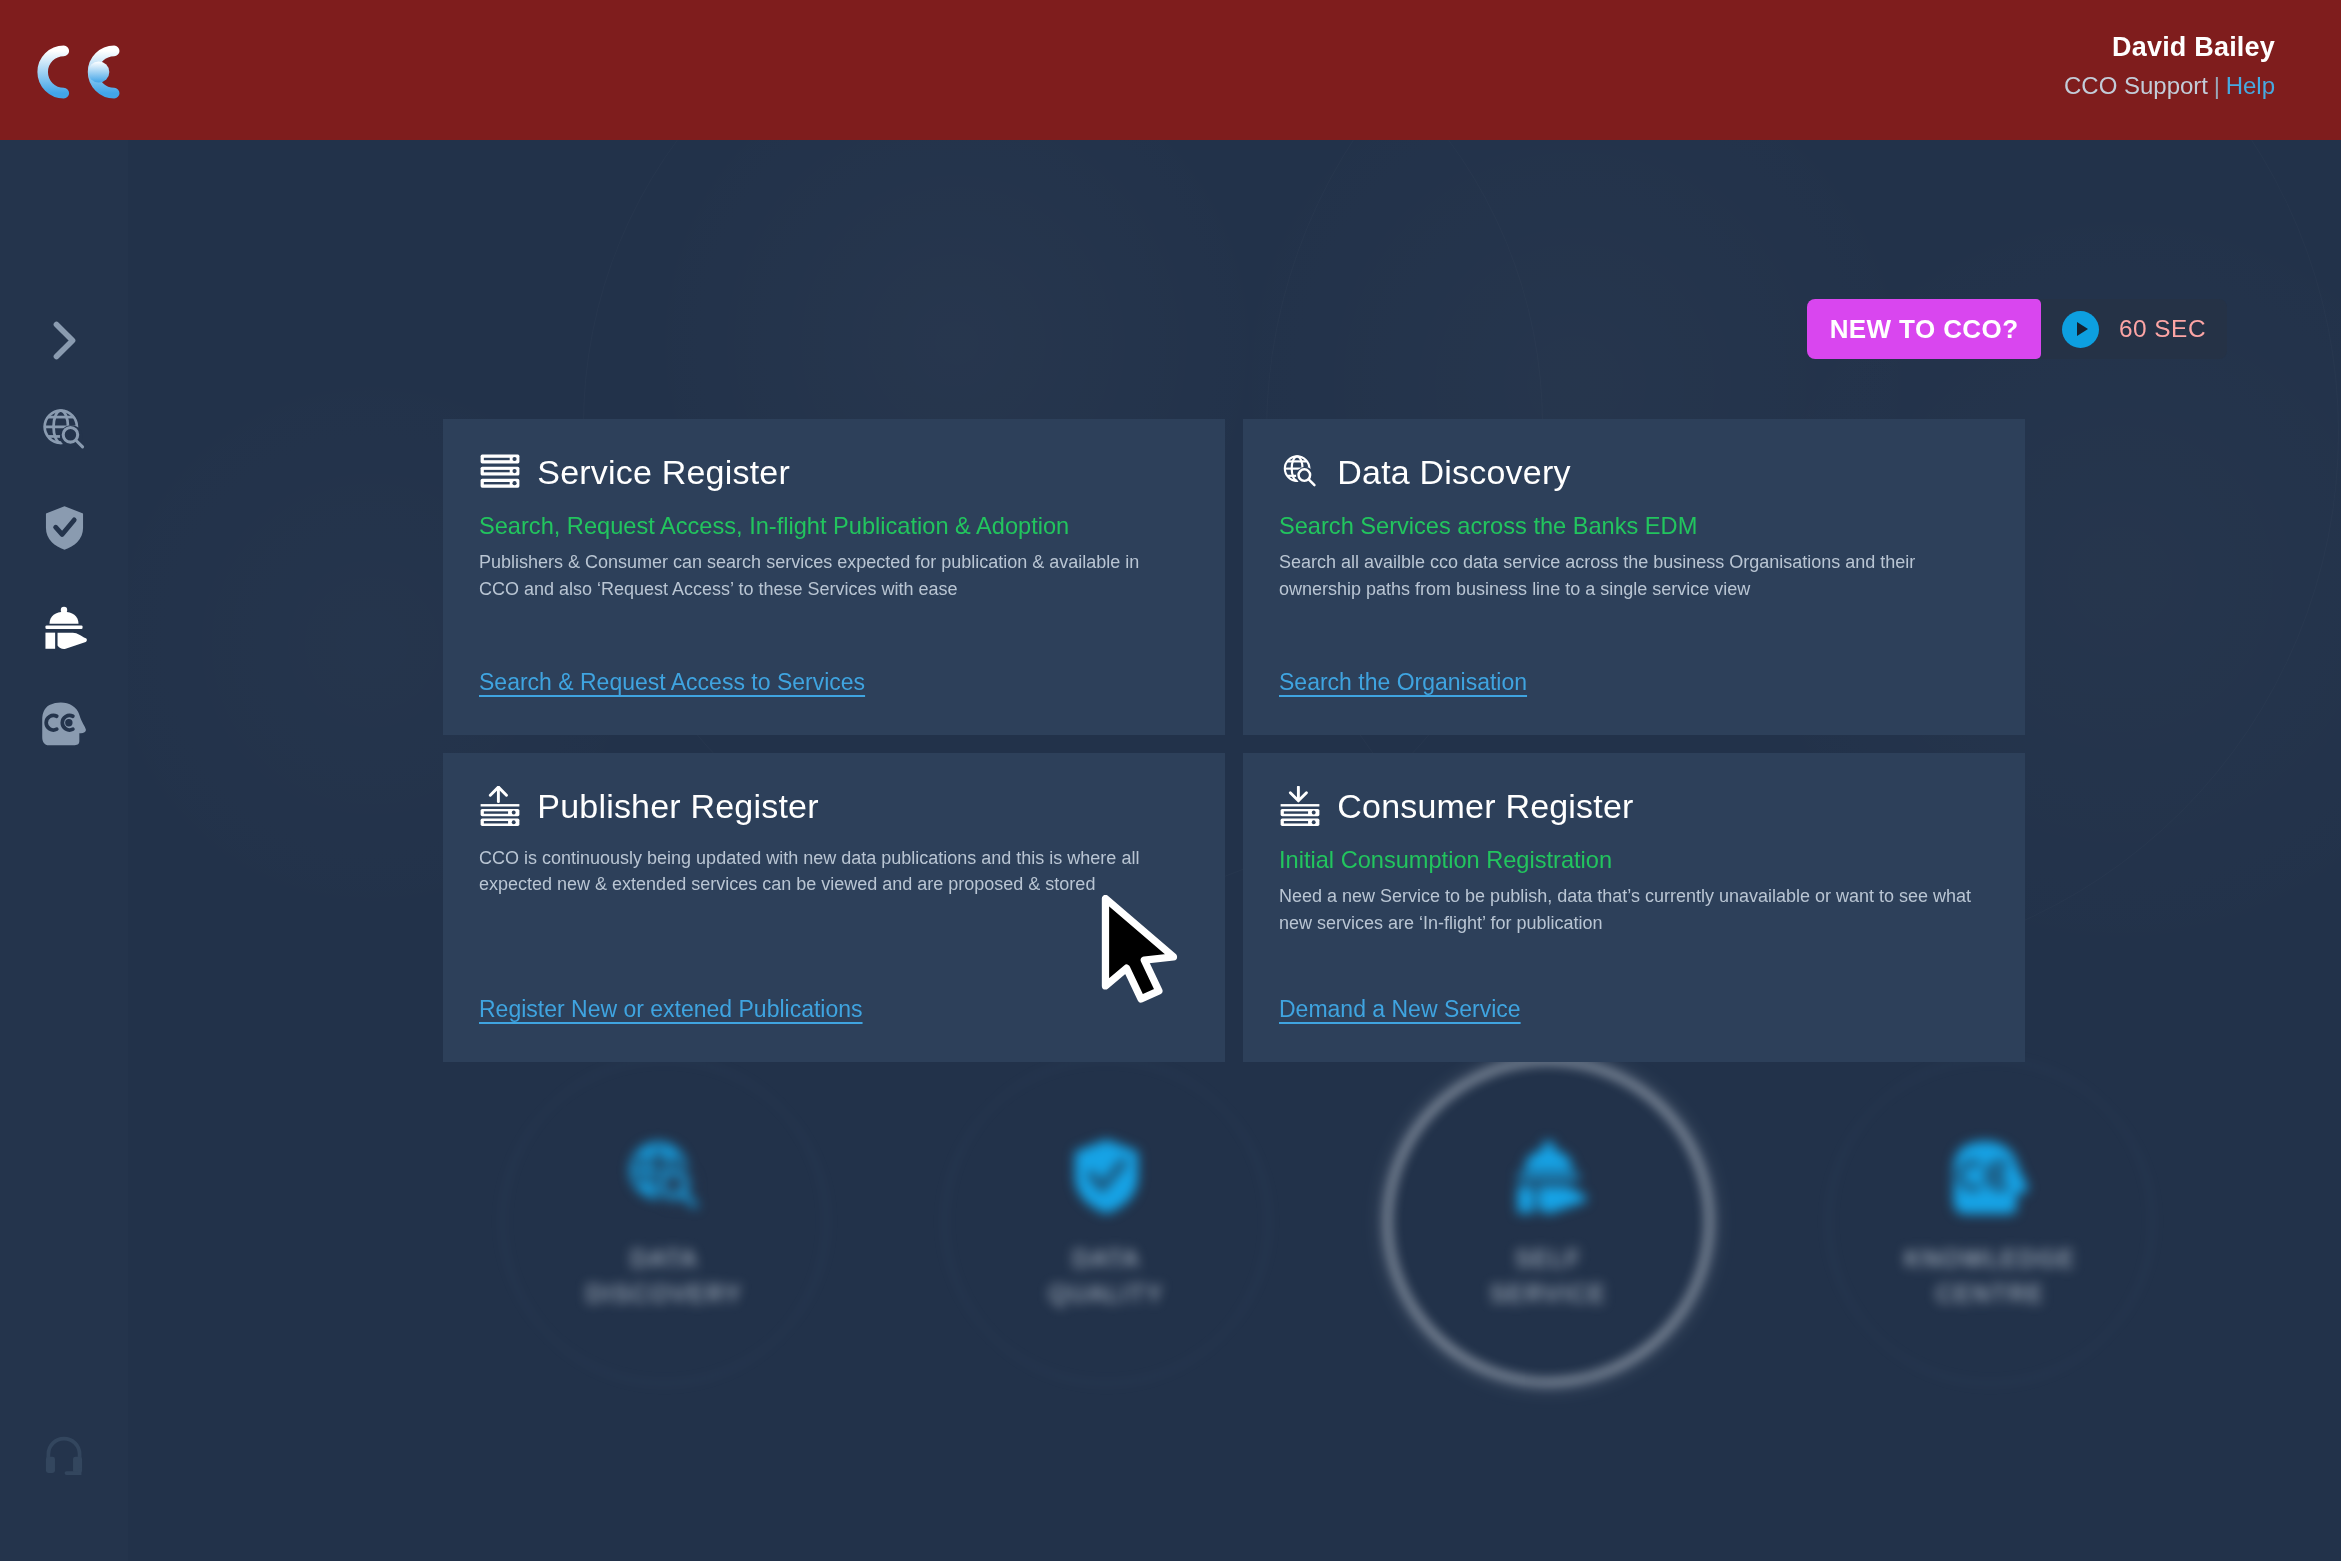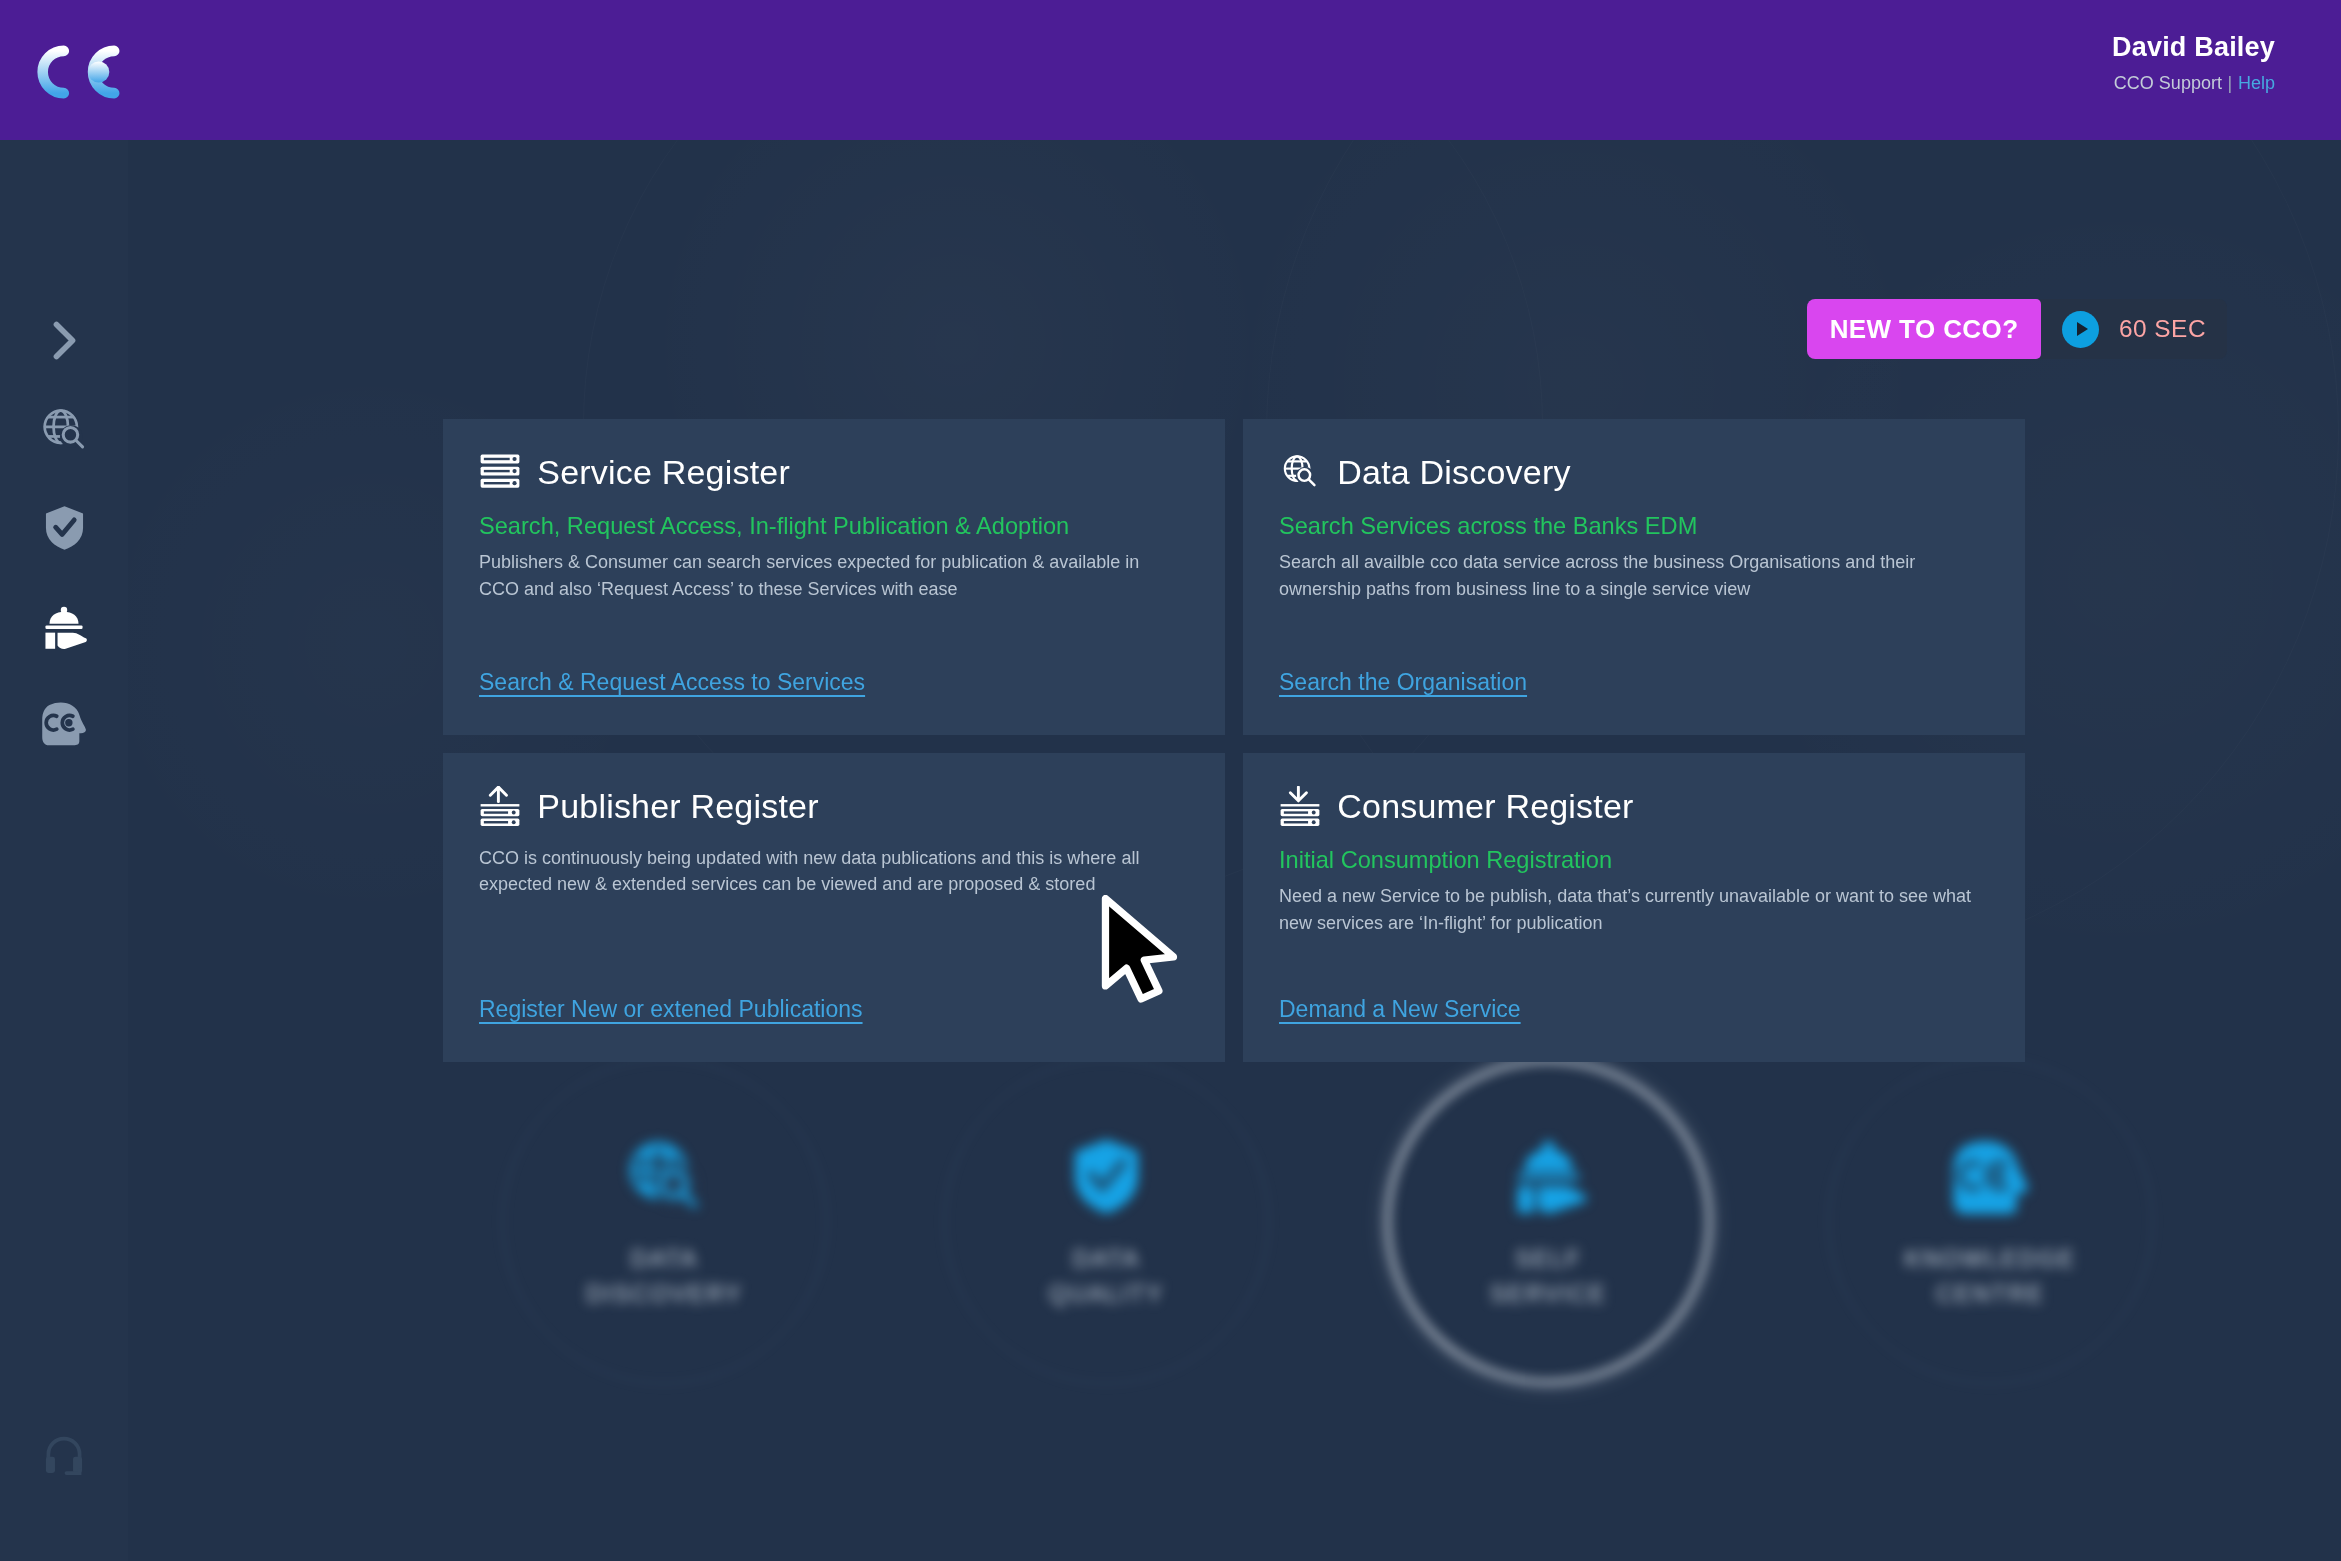--- a/index.html
+++ b/index.html
@@ -18,21 +18,21 @@
     height: 1561px;
     background: #22324a;
   }
 
   
   .header {
     position: absolute;
     top: 0; left: 0;
     width: 2342px;
     height: 140px;
-    background: #4c1d95;
+    background: #7f1d1d;
     z-index: 40;
   }
 
   .logo {
     position: absolute;
     left: 23px;
     top: 33px;
     width: 106px;
     height: 78px;
   }
@@ -45,21 +45,21 @@
   }
   .user-name {
     font-size: 27px;
     font-weight: bold;
     color: #ffffff;
     letter-spacing: 0.2px;
     line-height: 1.0;
   }
   .user-sub {
     margin-top: 13px;
-    font-size: 18px;
+    font-size: 24px;
     color: #c3ccd8;
     line-height: 1.0;
     white-space: nowrap;
   }
   .user-sub .divider { color: #9aa8b8; padding: 0 5.7px; }
   .user-sub .help-link { color: #47a9e0; cursor: pointer; }
 
   
   .sidebar {
     position: absolute;

